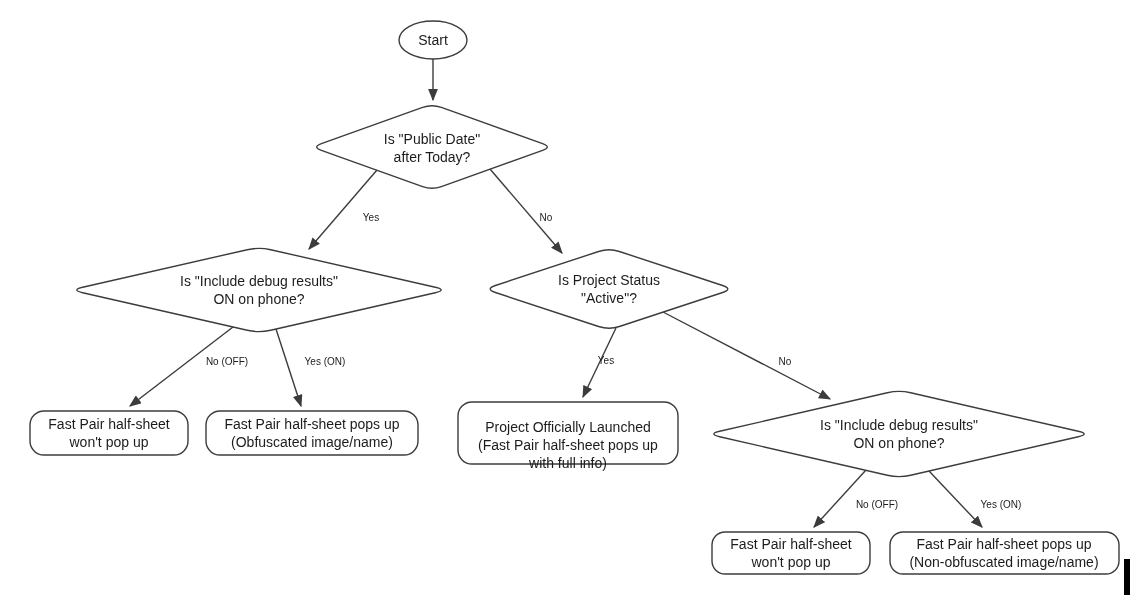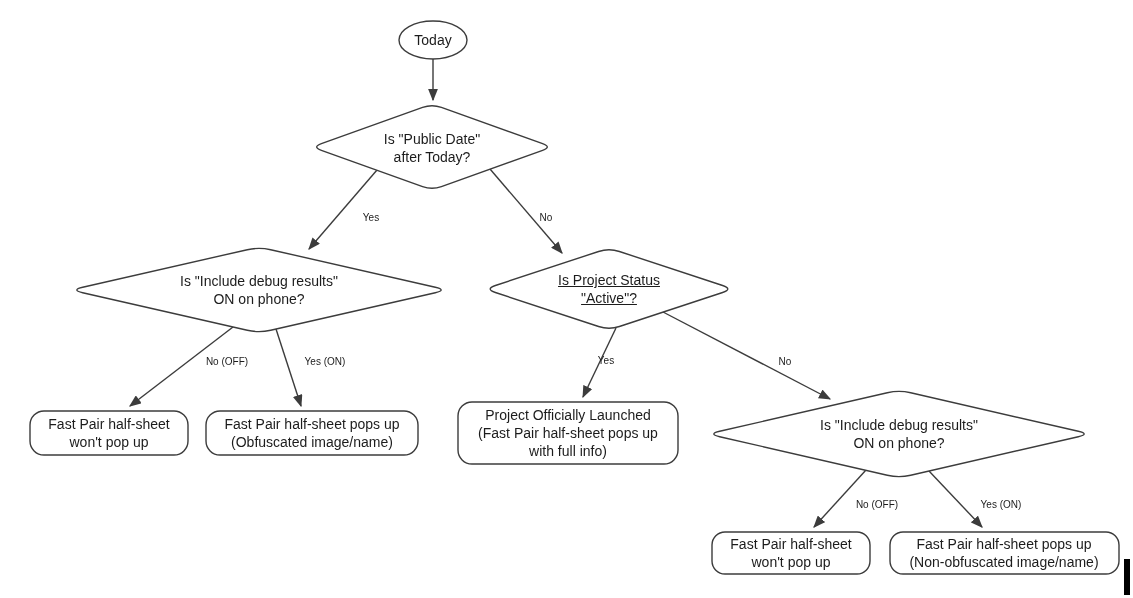--- a/index.html
+++ b/index.html
@@ -61,34 +61,34 @@
 
     <rect class="shape" x="30" y="411" width="158" height="44" rx="14"></rect>
     <rect class="shape" x="206" y="411" width="212" height="44" rx="14"></rect>
     <rect class="shape" x="458" y="402" width="220" height="62" rx="14"></rect>
     <rect class="shape" x="712" y="532" width="158" height="42" rx="13"></rect>
     <rect class="shape" x="890" y="532" width="229" height="42" rx="13"></rect>
 
     <rect x="1124" y="559" width="6" height="36" fill="#000000"></rect>
   </svg>
 
-  <div class="lbl" style="left:433px;top:40px;">Today</div>
+  <div class="lbl" style="left:433px;top:40px;">Start</div>
   <div class="lbl" style="left:432px;top:148px;">Is "Public Date"
 after Today?</div>
   <div class="lbl" style="left:259px;top:290px;">Is "Include debug results"
 ON on phone?</div>
-  <div class="lbl" style="left:609px;top:289px;text-decoration:underline;">Is Project Status
+  <div class="lbl" style="left:609px;top:289px;">Is Project Status
 "Active"?</div>
   <div class="lbl" style="left:899px;top:434px;">Is "Include debug results"
 ON on phone?</div>
   <div class="lbl" style="left:109px;top:433px;">Fast Pair half-sheet
 won't pop up</div>
   <div class="lbl" style="left:312px;top:433px;">Fast Pair half-sheet pops up
 (Obfuscated image/name)</div>
-  <div class="lbl" style="left:568px;top:433px;">Project Officially Launched
+  <div class="lbl" style="left:568px;top:445px;">Project Officially Launched
 (Fast Pair half-sheet pops up
 with full info)</div>
   <div class="lbl" style="left:791px;top:553px;">Fast Pair half-sheet
 won't pop up</div>
   <div class="lbl" style="left:1004px;top:553px;">Fast Pair half-sheet pops up
 (Non-obfuscated image/name)</div>
 
   <div class="elbl" style="left:371px;top:218px;">Yes</div>
   <div class="elbl" style="left:546px;top:218px;">No</div>
   <div class="elbl" style="left:227px;top:362px;">No (OFF)</div>

